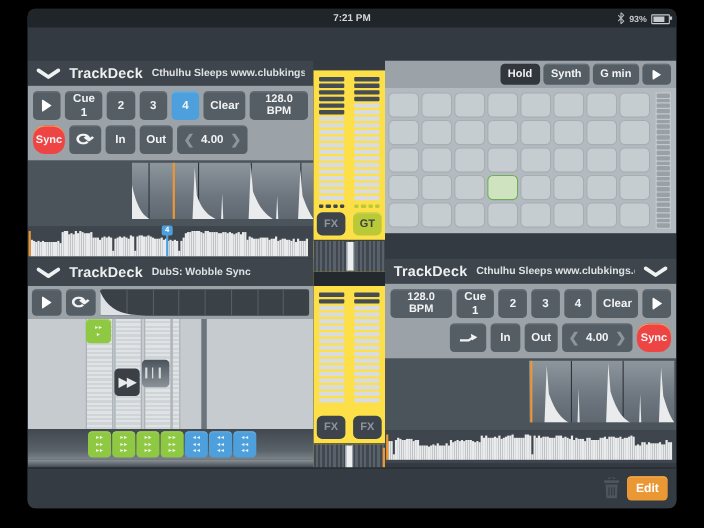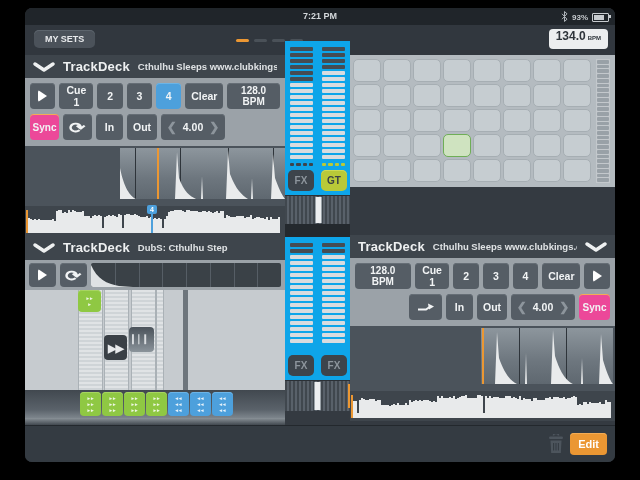--- a/index.html
+++ b/index.html
@@ -37,21 +37,21 @@
   .hdr .sub{font-size:9.5px;font-weight:bold;color:#dfe2e4;white-space:nowrap;overflow:hidden;}
   .chev{width:22px;height:12px;flex:0 0 auto;background:none;border:none;padding:0;}
   .chev svg{display:block;}
   .ctrl{background:#9ba2a8;padding:5px 5px 6px 5px;}
   .crow{display:flex;gap:4px;margin-bottom:5px;}
   .crow:last-child{margin-bottom:0;}
   .db{height:26px;background:#555d65;border:none;border-radius:4px;color:#f2f4f5;
       font-size:10.5px;font-weight:bold;font-family:inherit;padding:0 6px;
       box-shadow:inset 0 1px 0 #666e76;display:flex;align-items:center;justify-content:center;}
   .db.blue{background:#4da0dc;box-shadow:inset 0 1px 0 #6cb4e6;}
-  .db.orange{background:#ec4899;box-shadow:inset 0 1px 0 #f3ac55;}
+  .db.orange{background:#ef4444;box-shadow:inset 0 1px 0 #f3ac55;border-radius:11px;}
   .playtri{width:0;height:0;border-left:9px solid #fff;border-top:6px solid transparent;
            border-bottom:6px solid transparent;border-radius:2px;}
   .loopglyph{font-size:15px;font-weight:bold;line-height:1;transform:scaleX(1.3);}
   .looplen{gap:6px;} .looplen .arr{color:#8d959c;font-size:12px;font-weight:bold;}
 
   
   .wave{position:relative;height:60px;background:#4b535b;}
   .wavepanel{position:absolute;top:2px;bottom:7px;background:linear-gradient(180deg,#8d969d 0%,#6d767e 60%,#5f6870 100%);}
   .beatline{position:absolute;top:0;bottom:0;width:1px;background:#2e343a;}
   .playhead{position:absolute;top:0;bottom:0;width:2px;background:#eb9733;}
@@ -64,21 +64,21 @@
   .cuemark .flag{position:absolute;left:-4px;top:-1px;width:10px;height:9px;background:#4da0dc;
                  border-radius:2px;color:#fff;font-size:7px;font-weight:bold;text-align:center;line-height:9px;}
 
   
   #deckA{left:0;top:47px;width:260px;height:180px;}
   #sampler{left:325px;top:47px;width:265px;height:180px;}
   #looper{left:0;top:227px;width:260px;height:190px;}
   #deckB{left:325px;top:227px;width:265px;height:190px;}
 
   
-  .mixer{position:absolute;left:260px;top:33px;width:65px;height:370px;background:#0ea5e9;}
+  .mixer{position:absolute;left:260px;top:56px;width:65px;height:370px;background:#fde047;}
   .mhalf{position:absolute;left:0;right:0;display:flex;flex-direction:column;}
   .m-top{top:0;height:183px;} .m-bot{top:196px;height:174px;}
   .mdivider{position:absolute;left:0;right:0;top:183px;height:13px;background:#24292e;}
   .meters{flex:1;display:flex;justify-content:center;gap:9px;padding-top:6px;}
   .meter{width:23px;display:flex;flex-direction:column;gap:2px;}
   .meter i{height:4px;border-radius:1px;background:#d9dcdf;display:block;}
   .meter i.dim{background:#454c53;}
   .minirow{display:flex;justify-content:center;gap:9px;height:5px;margin-bottom:2px;}
   .minirow .mr{width:23px;display:flex;gap:2px;}
   .minirow .mr s{flex:1;height:3px;background:#3d444b;border-radius:1px;display:block;}
@@ -152,33 +152,20 @@
       <svg width="7" height="11" viewBox="0 0 7 11">
         <path d="M3.5 0.5 L3.5 10.5 L6 8.2 L1 2.8 M1 8.2 L6 2.8 L3.5 0.5" fill="none" stroke="#aeb4b9" stroke-width="1"></path>
       </svg>
       <span class="sb-batt-pct">93%</span>
       <span class="batt">
             <i></i>
           </span>
     </div>
   </div>
 
-  <div class="toolbar">
-    <button class="mysets">MY SETS</button>
-    <div class="pagedots">
-      <span class="on"></span>
-          <span></span>
-          <span></span>
-          <span></span>
-    </div>
-    <button class="masterbpm">
-      <span class="v">134.0</span>
-      <span class="u">BPM</span>
-    </button>
-  </div>
 
   <section id="deckA">
     <div class="hdr">
       <button class="chev">
         <svg width="22" height="12" viewBox="0 0 22 12">
               <path d="M2 3 L11 9 L20 3" fill="none" stroke="#eef0f1" stroke-width="3.4" stroke-linecap="round" stroke-linejoin="round"></path>
             </svg>
       </button>
       <span class="ttl">TrackDeck</span>
       <span class="sub">Cthulhu Sleeps www.clubkings.e</span>
@@ -351,20 +338,28 @@
             <b style="left: 250px; height: 15.5384px;"></b>
           </div>
       <span class="tick-orange"></span>
       <span class="cuemark" style="left:126px">
         <span class="flag">4</span>
       </span>
     </div>
   </section>
 
   <section id="sampler">
+    <div class="smp-ctrl">
+      <button class="mode active">Hold</button>
+      <button class="mode">Synth</button>
+      <button class="mode">G min</button>
+      <button class="smp-play">
+            <span class="playtri"></span>
+          </button>
+    </div>
     <div class="padgrid-wrap">
       <div class="padgrid" id="padgrid">
             <div class="pad"></div>
             <div class="pad"></div>
             <div class="pad"></div>
             <div class="pad"></div>
             <div class="pad"></div>
             <div class="pad"></div>
             <div class="pad"></div>
             <div class="pad"></div>
@@ -554,21 +549,21 @@
   </div>
 
   <section id="looper">
     <div class="hdr" style="height:25px">
       <button class="chev">
         <svg width="22" height="12" viewBox="0 0 22 12">
               <path d="M2 3 L11 9 L20 3" fill="none" stroke="#eef0f1" stroke-width="3.4" stroke-linecap="round" stroke-linejoin="round"></path>
             </svg>
       </button>
       <span class="ttl">TrackDeck</span>
-      <span class="sub">DubS: Cthulhu Step</span>
+      <span class="sub">DubS: Wobble Sync</span>
     </div>
     <div class="loop-ctrl">
       <button class="db">
             <span class="playtri"></span>
           </button>
       <button class="db">
             <span class="loopglyph">⟳</span>
           </button>
       <div class="loopstrip">
         <span class="cell" style="left:12.5%"></span>

